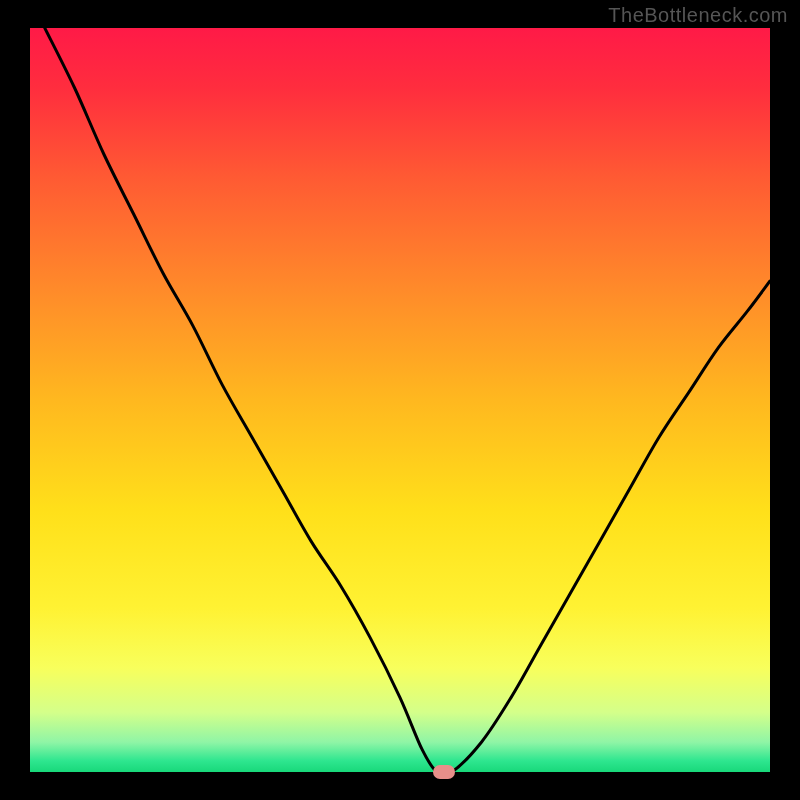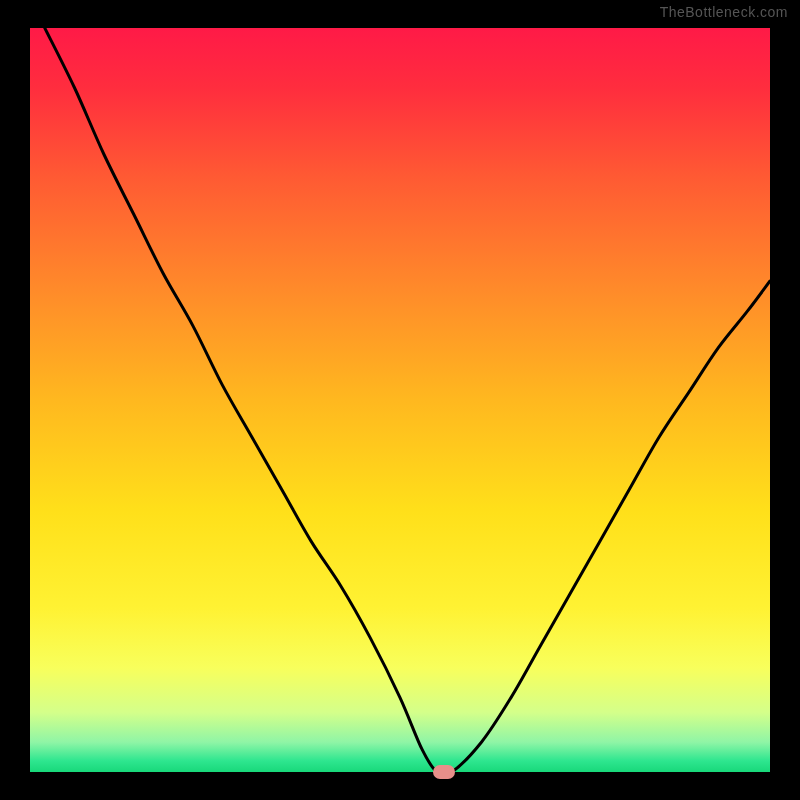--- a/index.html
+++ b/index.html
@@ -15,21 +15,21 @@
     position: relative;
     width: 800px;
     height: 800px;
     background: #000;
   }
   .watermark {
     position: absolute;
     top: 4px;
     right: 12px;
     color: #555;
-    font-size: 14px;
+    font-size: 20px;
     letter-spacing: 0.5px;
     z-index: 30;
   }
   
   .plot {
     position: absolute;
     left: 30px;
     top: 28px;
     width: 740px;
     height: 744px;

